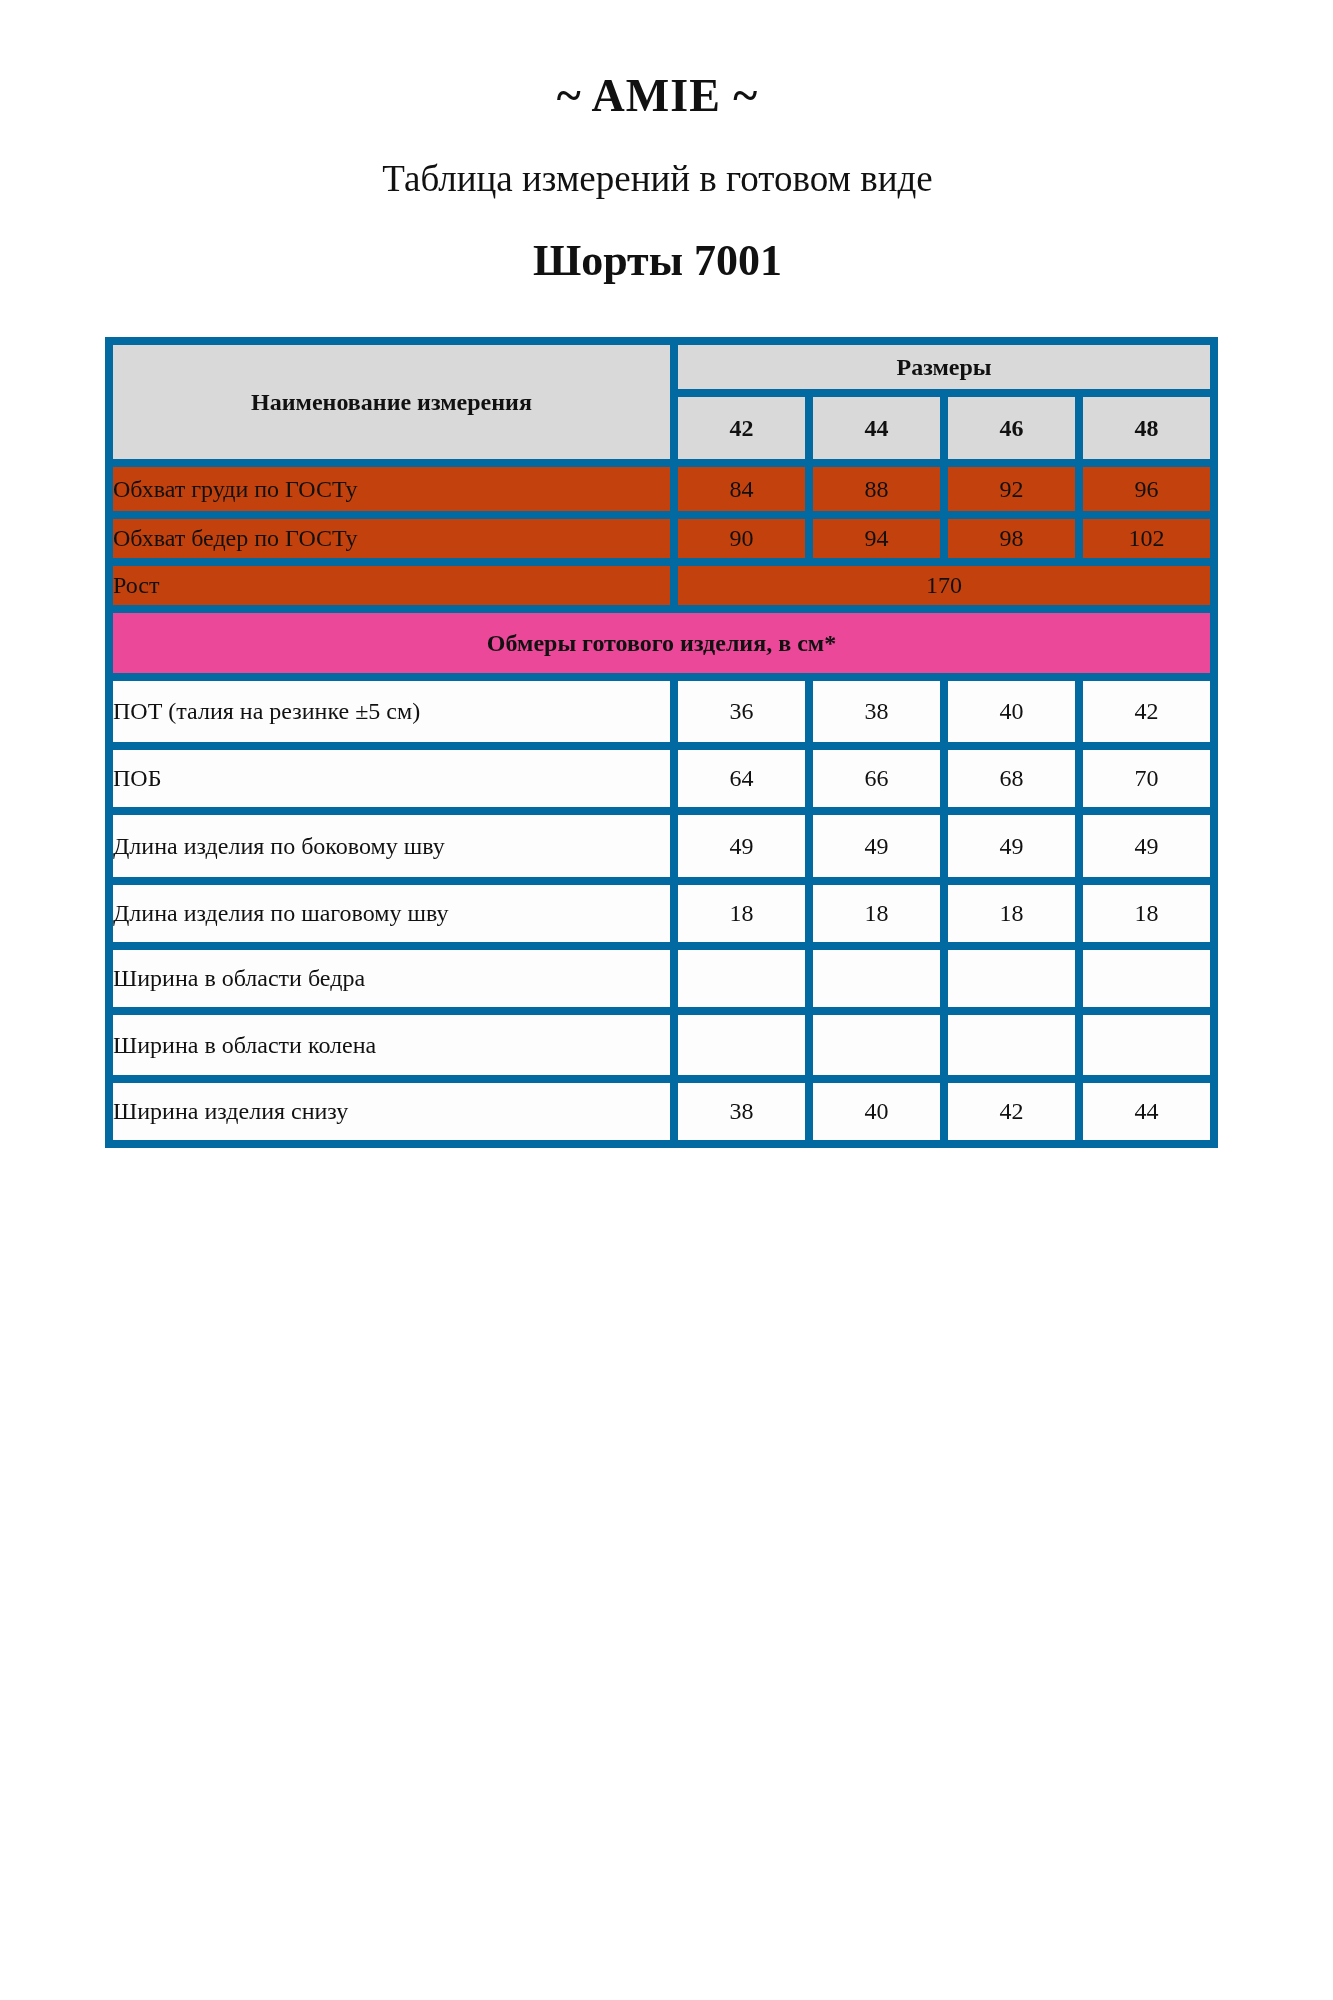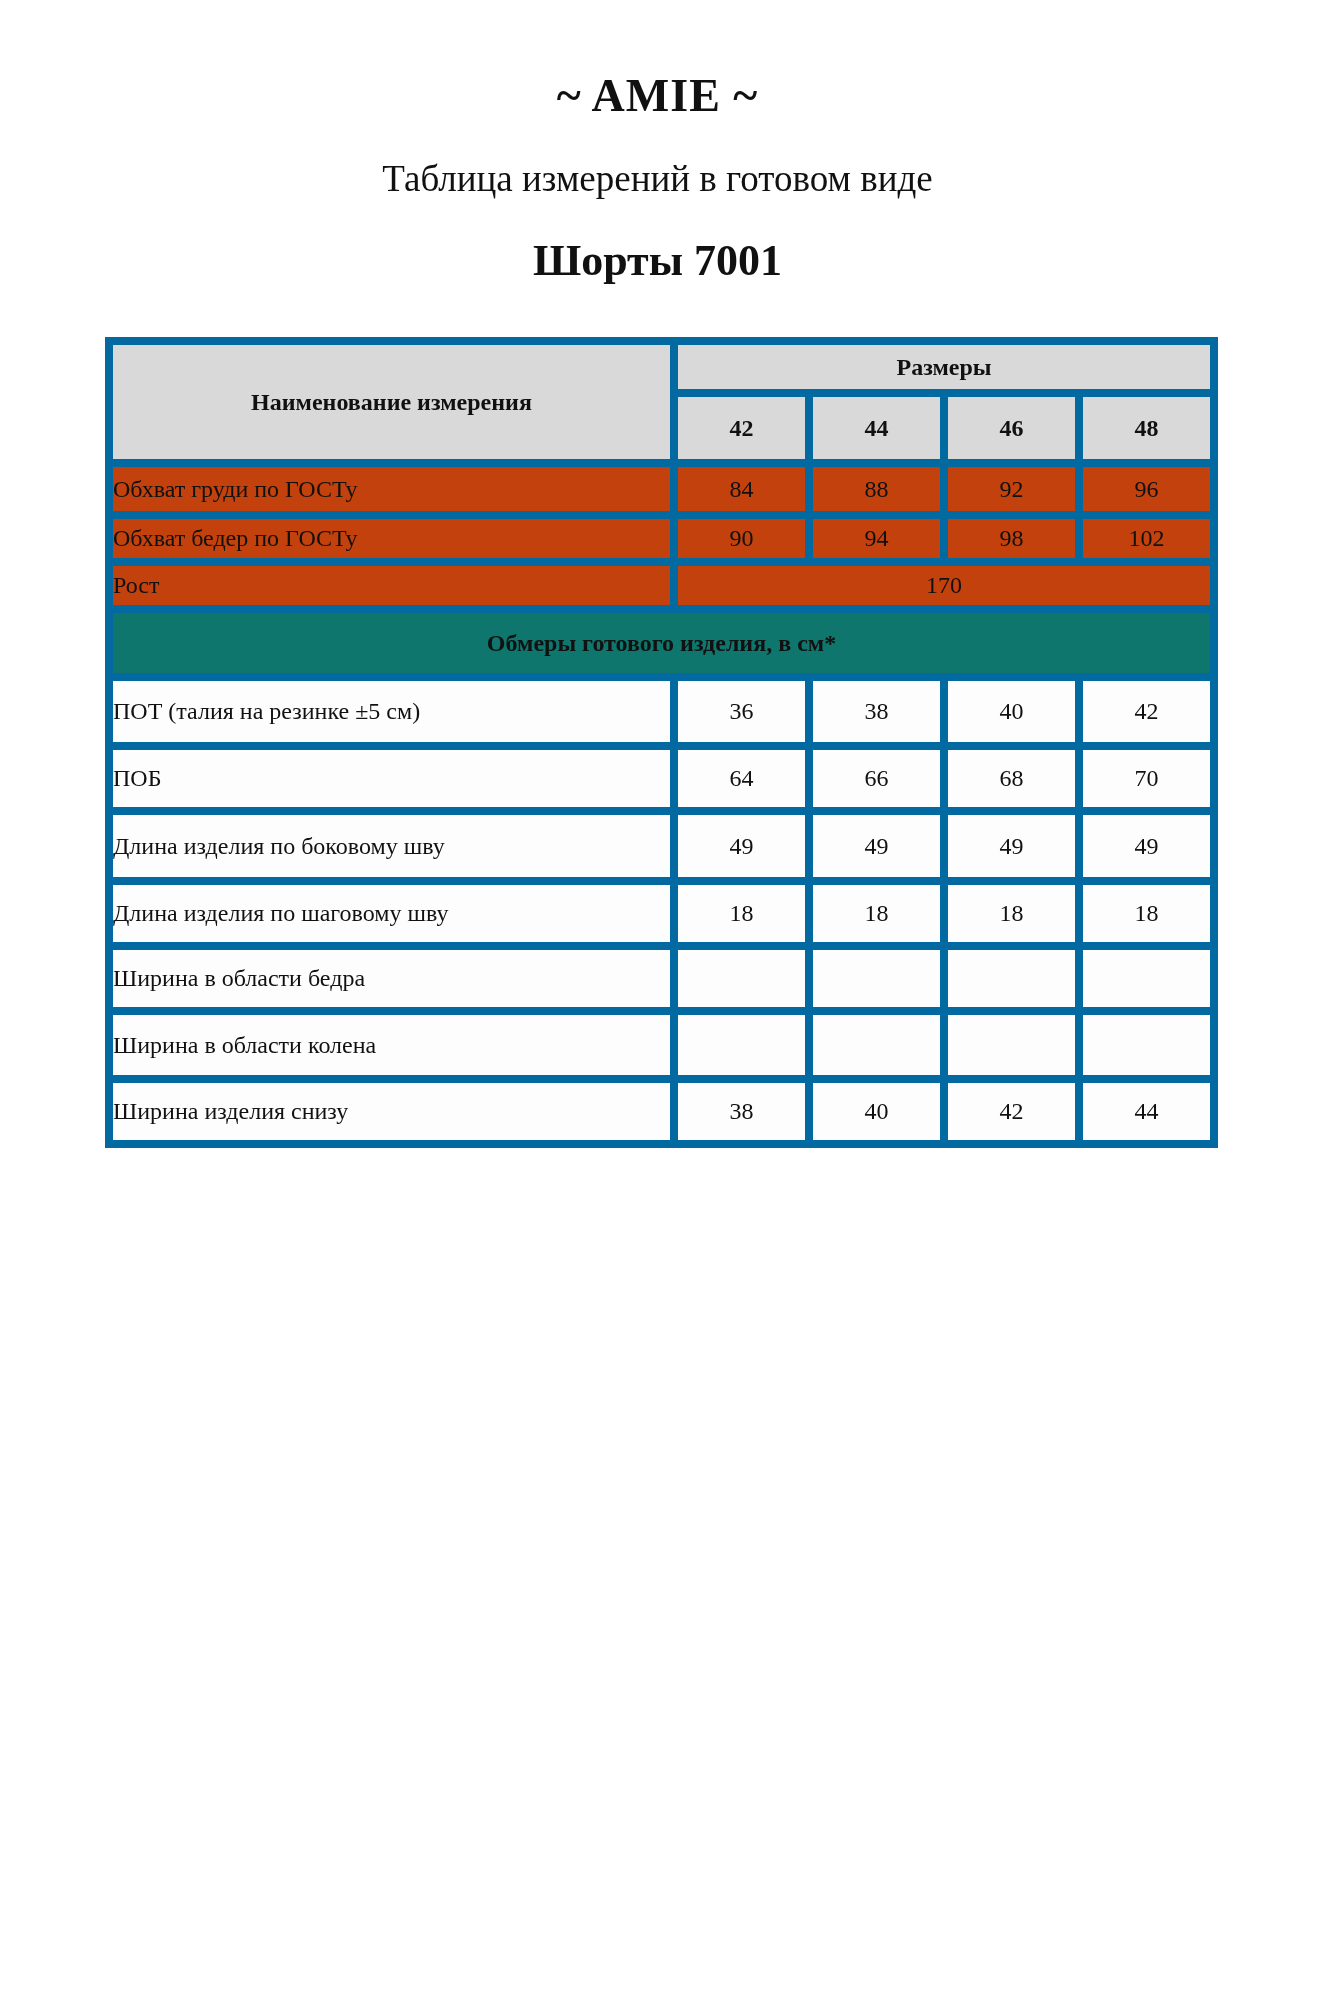--- a/index.html
+++ b/index.html
@@ -47,21 +47,21 @@
     vertical-align:middle;
     padding:0;
   }
   col.c-name{width:565px;}
   col.c-size{width:135px;}
   .hdr{background:#d9d9d9;font-weight:bold;text-align:center;}
   .hdr-name{font-size:32px;}
   .hdr-sizes{font-size:32px;}
   .hdr-size-num{font-size:44px;}
   .band{
-    background:#0f766e;
+    background:#ec4899;
     font-weight:bold;
     text-align:center;
     font-size:33px;
   }
   .row-light td{background:#c2410c;}
   .row-white td{background:#fdfdfd;}
   .label-cell{text-align:left;padding-left:20px;}
   .num-cell{text-align:center;}
   .rost-cell{text-align:center;padding-left:48px;}
   .r-h52{height:52px;}

